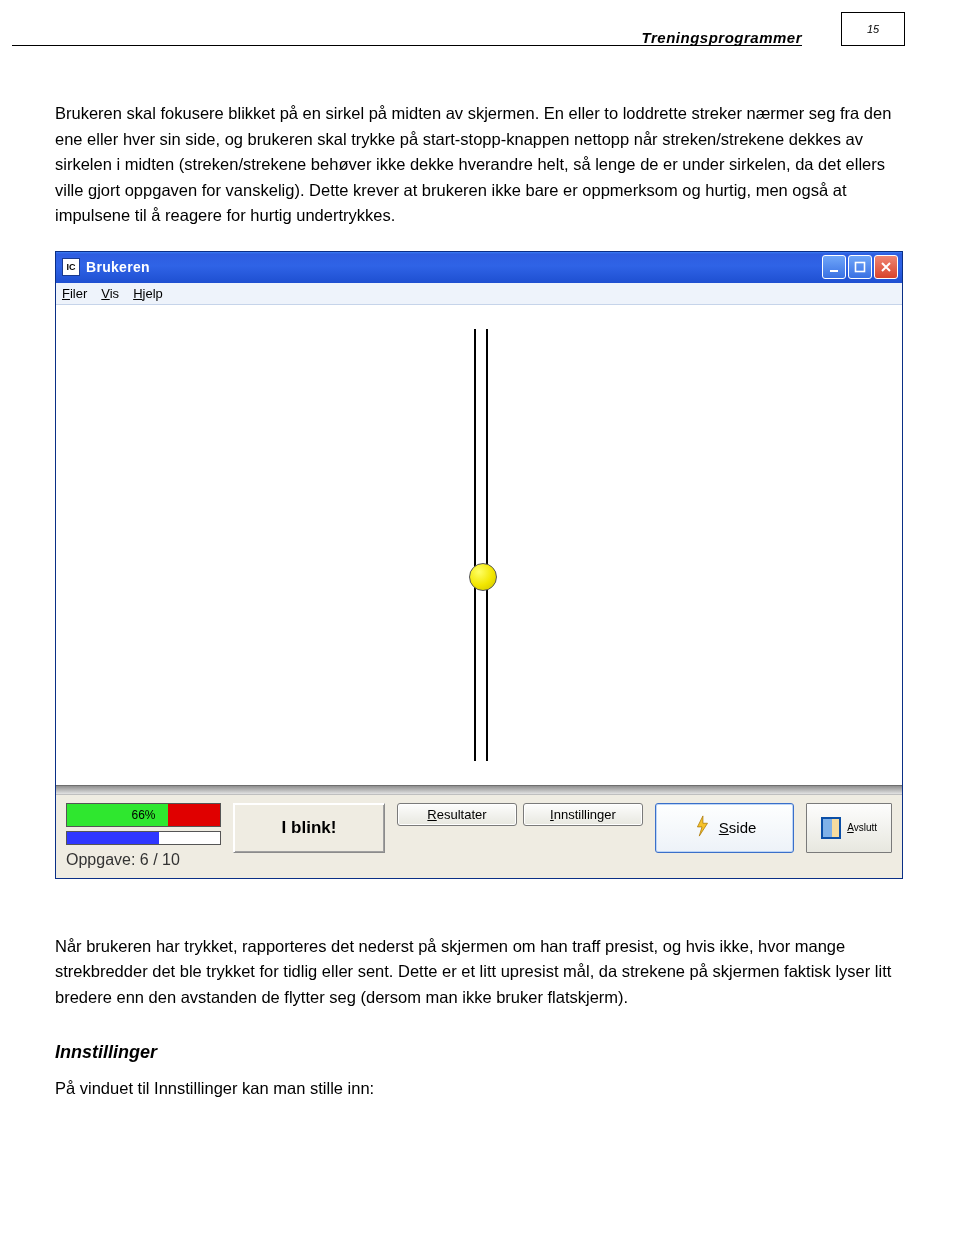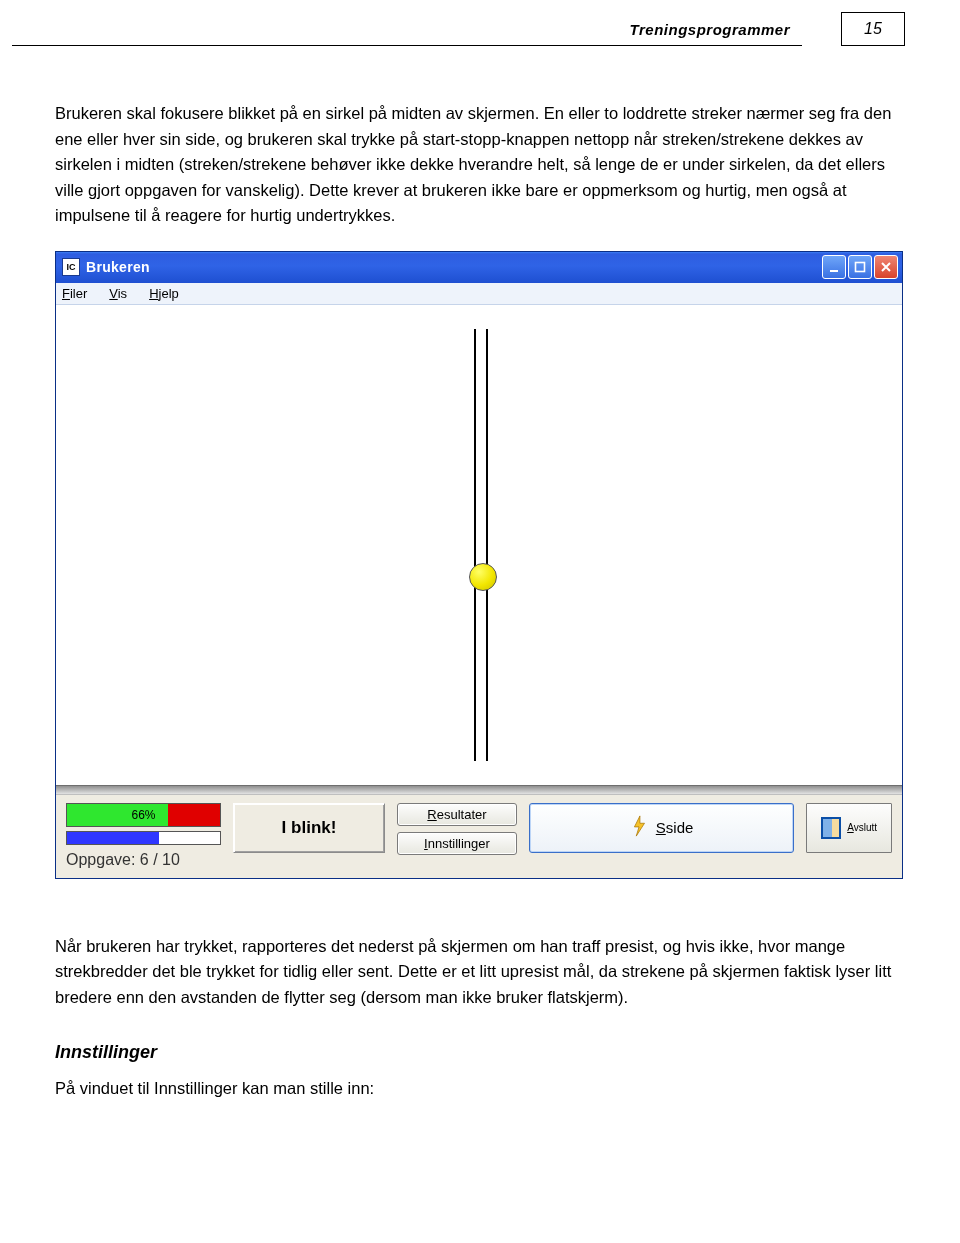--- a/index.html
+++ b/index.html
@@ -1,55 +1,55 @@
 <!DOCTYPE html>
 <html><head>
 <meta charset="utf-8">
 <style>
   html,body{margin:0;padding:0;background:#fff;font-family:Verdana,Arial,sans-serif;color:#000;}
   .page{width:960px;margin:0 auto;position:relative;min-height:1243px;box-sizing:border-box;padding:0 55px 40px 55px;}
-  .header{display:flex;justify-content:flex-end;align-items:center;padding-top:12px;gap:16px;}
+  .header{display:flex;justify-content:flex-end;align-items:flex-end;padding-top:12px;gap:4px;}
   .header-title{font-weight:bold;letter-spacing:.5px;font-style:italic;font-size:15px;color:#000;display:flex;align-items:center;padding-right:35px;}
-  .page-number-box{border:1px solid #000;width:62px;height:32px;display:flex;align-items:center;justify-content:center;font-style:italic;font-size:16px;}
+  .page-number-box{border:1px solid #000;width:62px;height:32px;display:flex;align-items:center;justify-content:center;font-style:italic;font-size:11px;}
   .header-rule{border:none;border-top:1px solid #000;margin:0 0 0 0;width:790px;position:absolute;left:12px;top:45px;}
   .body-text{margin-top:55px;font-size:16.5px;line-height:1.55;}
   .body-text p{margin:0 0 22px 0;}
   .screenshot-wrap{margin:8px 0 0 0;}
   
   .xpwin{width:846px;border:1px solid #0a2f86;background:#fff;font-family:Tahoma,Arial,sans-serif;font-size:13px;}
   .xp-titlebar{height:31px;background:linear-gradient(to bottom,#3b7ff6 0%,#2e5de0 6%,#2f63e6 45%,#1e4fd1 100%);
     display:flex;align-items:center;padding:0 4px 0 6px;color:#fff;}
   .xp-title-icon{width:16px;height:16px;background:#fff;border:1px solid #1a3a8f;margin-right:6px;display:inline-flex;align-items:center;justify-content:center;font-size:9px;color:#000;font-weight:bold;}
   .xp-title-text{font-weight:bold;font-size:14px;letter-spacing:.3px;flex:1;}
   .xp-winbtns{display:flex;gap:2px;}
   .xp-winbtn{width:22px;height:22px;border-radius:3px;border:1px solid #fff;display:flex;align-items:center;justify-content:center;color:#fff;font-weight:bold;font-size:12px;}
   .xp-winbtn.min,.xp-winbtn.max{background:linear-gradient(#6fa6f9,#3a71e3);}
   .xp-winbtn.close{background:linear-gradient(#f08673,#d8432b);}
   .xp-winbtn svg{width:12px;height:12px;}
-  .xp-menubar{background:#eef3fb;border-bottom:1px solid #c6d4ea;padding:3px 6px;display:flex;gap:22px;font-size:13px;color:#000;}
+  .xp-menubar{background:#eef3fb;border-bottom:1px solid #c6d4ea;padding:3px 6px;display:flex;gap:14px;font-size:13px;color:#000;}
   .xp-menubar span u{text-decoration:underline;}
   .xp-canvas{background:#fff;position:relative;height:480px;}
   .v-line{position:absolute;top:24px;bottom:24px;width:2px;background:#000;}
   .v-line.l1{left:418px;}
   .v-line.l2{left:430px;}
   .yellow-dot{position:absolute;left:413px;top:258px;width:26px;height:26px;border-radius:50%;
     background:radial-gradient(circle at 35% 30%,#ffff66 0%,#f2e600 55%,#cabf00 100%);border:1px solid #555;}
   .xp-sep{height:8px;background:linear-gradient(#8f8f8f,#e2e2e2);border-top:1px solid #6e6e6e;}
   .xp-status{background:#efece2;padding:8px 10px 9px 10px;display:flex;align-items:flex-start;gap:12px;border-top:1px solid #bfbfbf;}
   .status-left{display:flex;flex-direction:column;gap:4px;width:155px;}
   .pct-bar{height:22px;border:1px solid #555;display:flex;align-items:flex-start;position:relative;}
   .pct-bg{position:absolute;inset:0;display:flex;}
   .pct-green{background:#2fe72f;height:100%;}
   .pct-red{background:#e00000;height:100%;flex:1;}
   .pct-label{position:relative;z-index:1;width:100%;text-align:center;font-size:12px;align-self:center;color:#000;}
   .prog-bar{height:12px;border:1px solid #555;display:flex;align-items:stretch;background:#fff;}
   .prog-fill{background:#2f36ff;height:100%;}
   .task-line{font-size:16px;color:#333;margin-top:2px;}
   .blink-box{border:1px solid #8b8b8b;border-top-color:#fff;border-left-color:#fff;background:#efece2;height:48px;width:150px;display:flex;align-items:center;justify-content:center;font-weight:bold;font-size:17px;box-shadow:inset 1px 1px 0 #fff,inset -1px -1px 0 #a0a0a0;}
-  .mid-btns{display:flex;flex-direction:column;gap:6px;}
+  .mid-btns{display:flex;flex-direction:row;gap:6px;}
   .xp-btn{border:1px solid #7a7a7a;border-radius:3px;background:linear-gradient(#fdfdfd,#e7e7df);
     padding:3px 14px;font-size:13px;min-width:90px;text-align:center;box-shadow:0 0 0 1px #fff inset;}
   .start-btn{flex:1;border:1px solid #3a6fc9;border-radius:3px;background:linear-gradient(#feffff,#edf2f8);
     display:flex;align-items:center;justify-content:center;gap:8px;font-size:15px;height:48px;box-shadow:0 0 0 1px #bcd5f7 inset;}
   .bolt-icon svg{width:18px;height:22px;}
   .exit-btn{border:1px solid #7a7a7a;border-radius:1px;background:linear-gradient(#fdfdfd,#e7e7df);
     padding:0 14px;height:48px;display:flex;align-items:center;gap:6px;font-size:10px;}
   .door-icon{width:16px;height:18px;border:2px solid #0b4fa7;background:linear-gradient(90deg,#7fb1e8 55%,#f5dca0 55%);}
   .after-shot{margin-top:55px;font-size:16.5px;line-height:1.55;}
   .after-shot p{margin:0 0 22px 0;}

